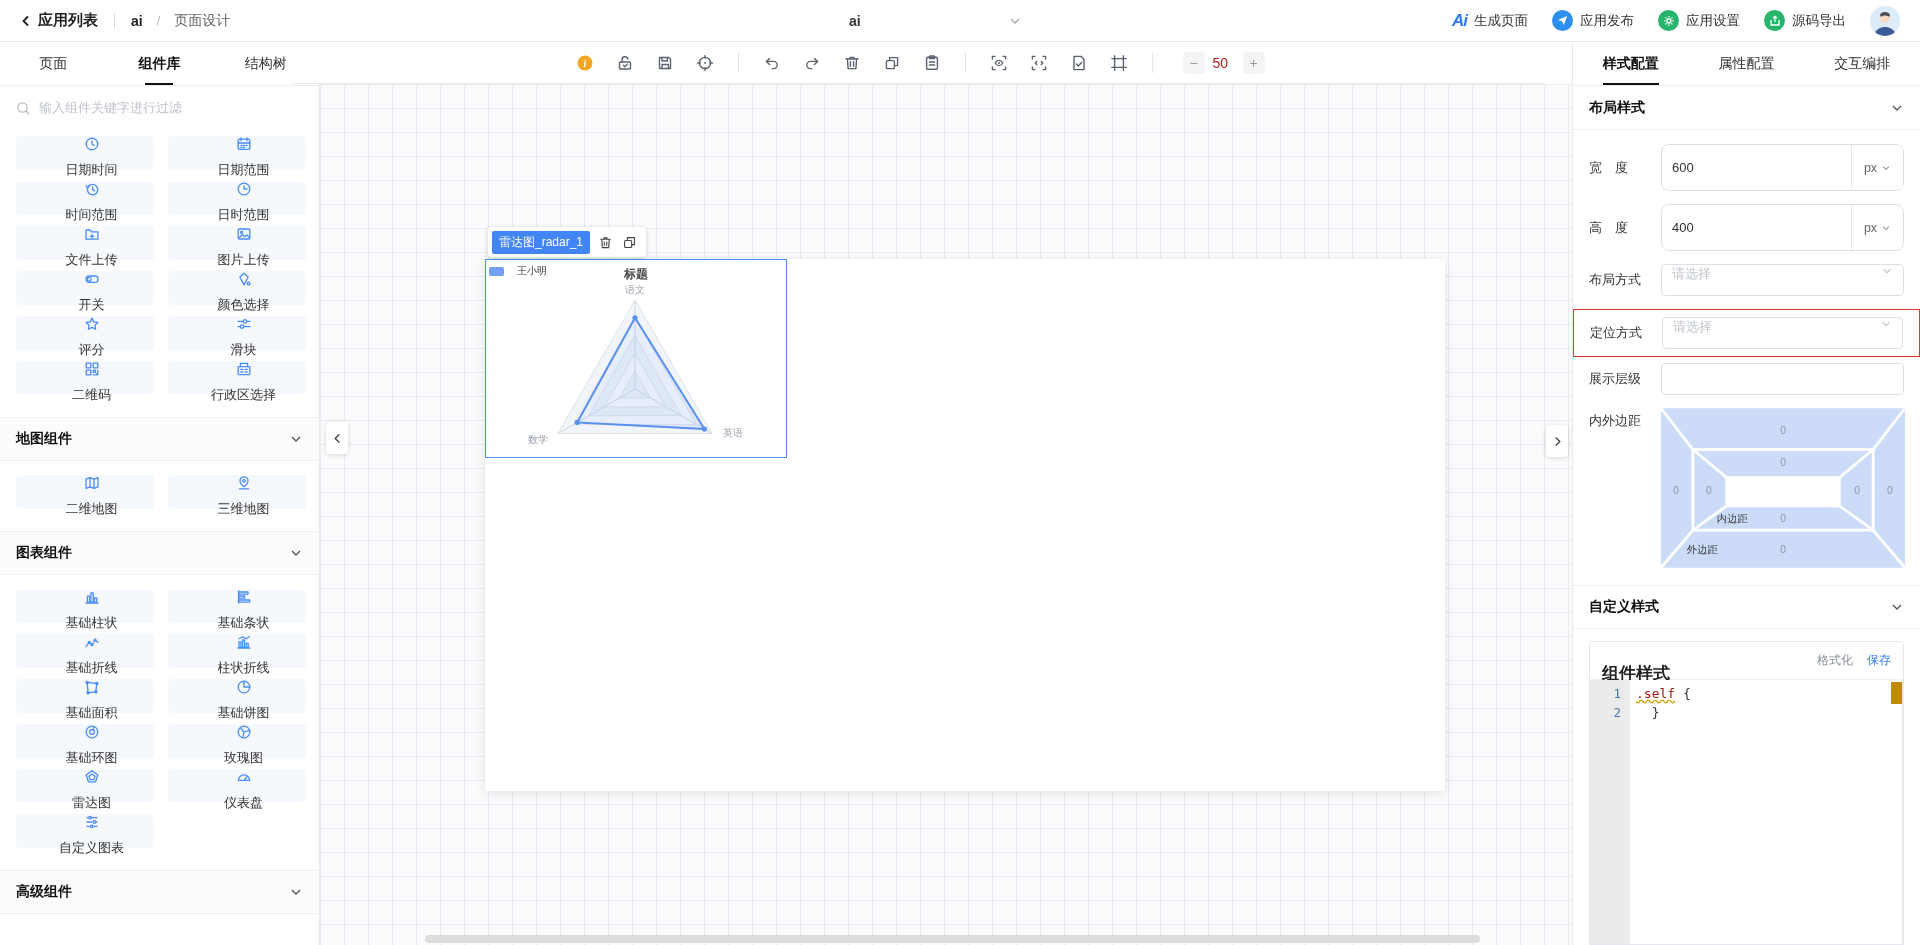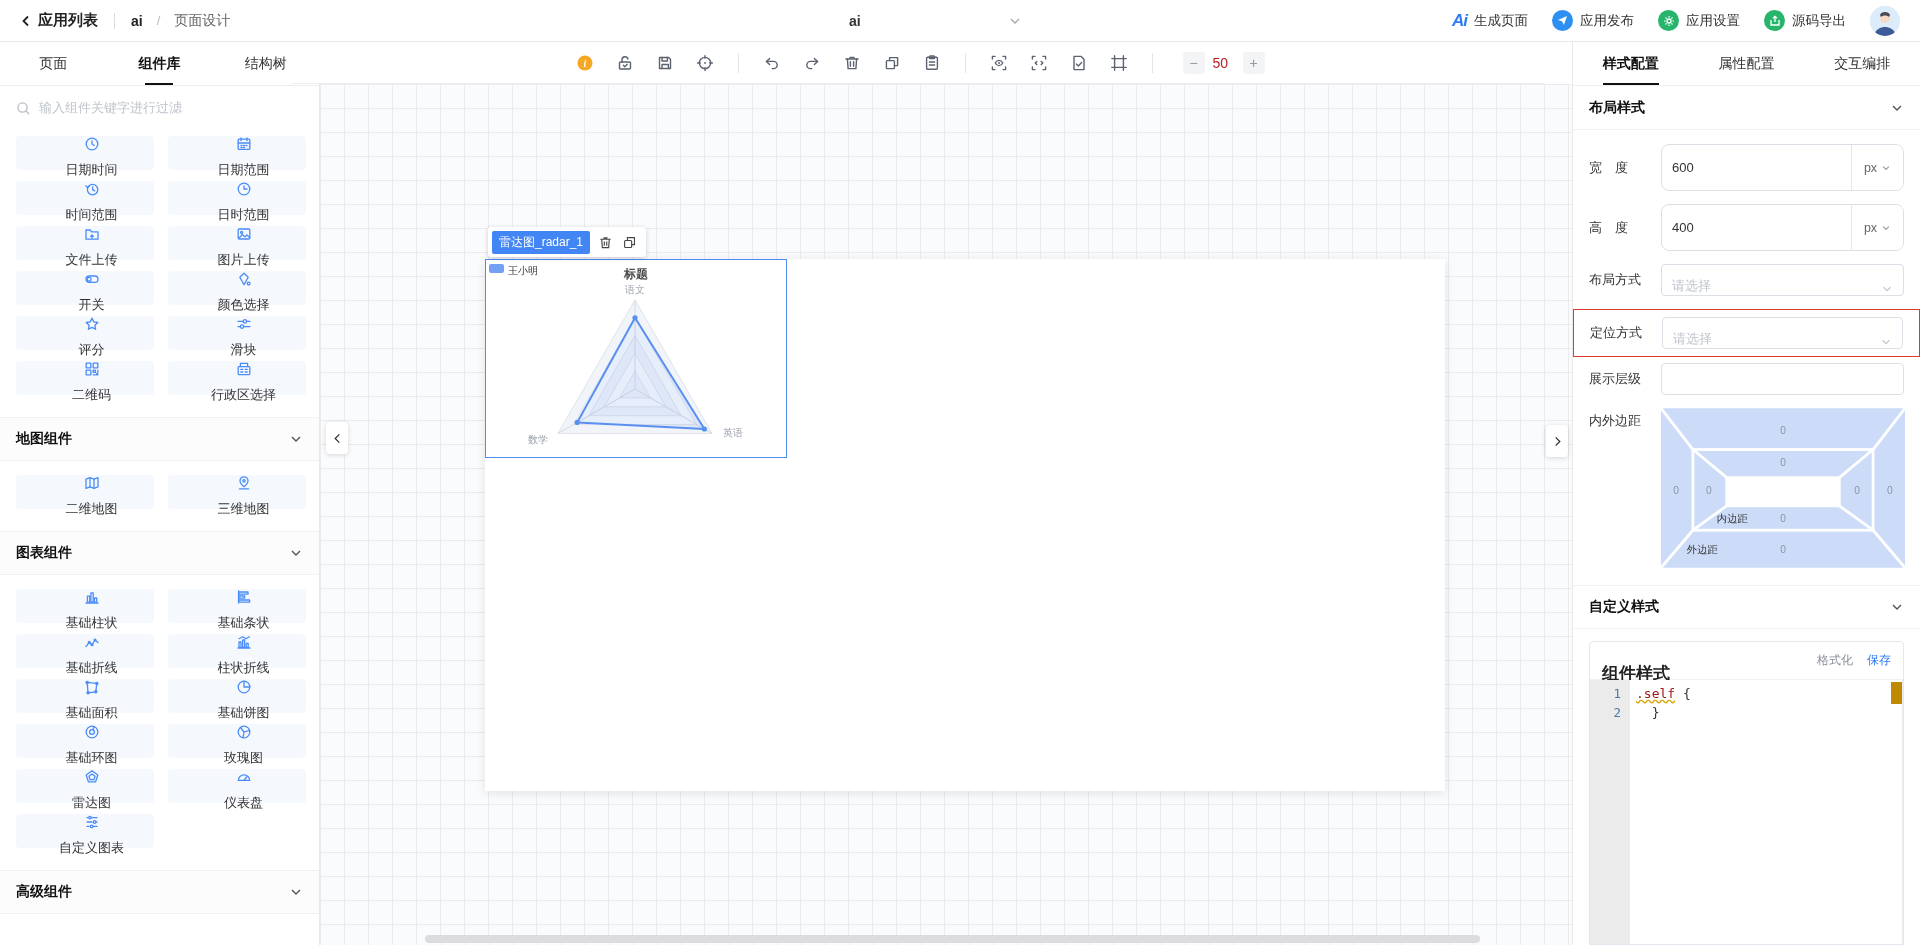--- a/index.html
+++ b/index.html
@@ -51,21 +51,21 @@
   .zval { font-size:14px; color:#b91c1c; min-width:22px; text-align:left; }
   .canvas { flex:1; position:relative; background:#fafbfc;
     background-image:linear-gradient(#e9ebee 1px, transparent 1px), linear-gradient(90deg,#e9ebee 1px, transparent 1px);
     background-size:24px 24px; overflow:hidden; }
   .page { position:absolute; left:165px; top:175px; width:960px; height:532px; background:#fff; box-shadow:0 2px 10px rgba(0,0,0,.10); }
   .widget { position:absolute; left:0; top:0; width:302px; height:199px; background:#fff; border:1px solid #4d8ef7; }
   .sel-bar { position:absolute; left:2px; top:-33px; height:30px; background:#fff; border-radius:3px; box-shadow:0 1px 5px rgba(0,0,0,.18); display:flex; align-items:center; gap:6px; padding:0 8px 0 4px; }
   .sel-badge { background:#4285f4; color:#fff; font-size:12px; padding:3px 7px; border-radius:2px; white-space:nowrap; }
   .sel-ic { width:18px; height:18px; display:flex; align-items:center; justify-content:center; cursor:pointer; }
   .chart-title { position:absolute; left:0; right:0; top:6px; text-align:center; font-size:12px; font-weight:bold; color:#4a4a4a; }
-  .legend { position:absolute; left:3px; top:4px; display:flex; gap:4px; }
+  .legend { position:absolute; left:3px; top:4px; display:flex; align-items:center; gap:13px; }
   .legend-swatch { width:15px; height:9px; border-radius:2px; background:#5a8ff2; opacity:.85; }
   .legend-label { font-size:10px; color:#333; }
   .axis-label { position:absolute; font-size:10px; color:#9aa0ab; white-space:nowrap; }
   .collapse-btn { position:absolute; width:22px; height:32px; background:#fff; border-radius:4px; box-shadow:0 1px 5px rgba(0,0,0,.15); display:flex; align-items:center; justify-content:center; cursor:pointer; color:#444; }
   .collapse-left { left:6px; top:338px; }
   .collapse-right { right:4px; top:341px; }
   .hscroll { position:absolute; left:105px; bottom:2px; width:1055px; height:8px; background:#dcdcdf; border-radius:4px; cursor:pointer; }
 
   
   .panel { width:348px; border-left:1px solid #e9e9e9; background:#fff; flex:none; display:flex; flex-direction:column; overflow:hidden; }
@@ -75,21 +75,21 @@
   .panel-tab.active::after { content:""; position:absolute; bottom:0; left:50%; transform:translateX(-50%); width:56px; height:2.5px; background:#111; }
   .psection { height:44px; display:flex; align-items:center; justify-content:space-between; padding:0 16px; border-bottom:1px solid #f1f1f1; cursor:pointer; flex:none; }
   .psection .stitle { font-size:14px; font-weight:bold; color:#111; }
   .pbody { padding:14px 0 4px; }
   .frow { display:flex; align-items:center; padding:0 16px; margin-bottom:13px; }
   .frow-label { width:72px; font-size:13px; color:#333; flex:none; }
   .frow-ctl { flex:1; }
   .inp-group { display:flex; height:47px; border:1px solid #dcdfe6; border-radius:8px; overflow:hidden; background:#fff;justify-content:space-between; }
   .inp { flex:1; border:none; outline:none; font-size:13px; color:#333; padding:0 10px; font-family:inherit; min-width:0; background:transparent; }
   .unit { width:52px; border-left:1px solid #e4e7ed; display:flex; align-items:center; justify-content:center; gap:4px; font-size:12.5px; color:#666; cursor:pointer; background:#fff; }
-  .select { height:32px; border:1px solid #dcdfe6; border-radius:4px; display:flex; align-items:flex-end; justify-content:space-between; padding:0 10px; font-size:13px; color:#bfc4cc; cursor:pointer; background:#fff; }
+  .select { height:32px; border:1px solid #dcdfe6; border-radius:4px; display:flex; align-items:flex-start; justify-content:space-between; padding:0 10px; font-size:13px; color:#bfc4cc; cursor:pointer; background:#fff; }
   .plain-inp { height:32px; width:100%; border:1px solid #dcdfe6; border-radius:4px; outline:none; padding:0 10px; font-size:13px; font-family:inherit; }
   .row-highlight { border:1px solid #e0392f; padding-top:7px; padding-bottom:7px; margin-bottom:6px; }
   .frow-top { align-items:flex-start; }
   .boxmodel { flex:1; }
 
   .custom-card { margin:12px 16px 0; border:1px solid #e4e7ed; border-radius:4px 4px 0 0; flex:1; display:flex; flex-direction:column; min-height:0; }
   .card-head { height:38px; display:flex; align-items:center; padding:0 12px; border-bottom:1px solid #eef0f3; flex:none; }
   .card-title { font-size:17px; font-weight:bold; color:#222;margin-top:25px; }
   .card-links { margin-left:auto; display:flex; gap:14px; }
   .link-gray { font-size:12px; color:#8a8f99; cursor:pointer; }

